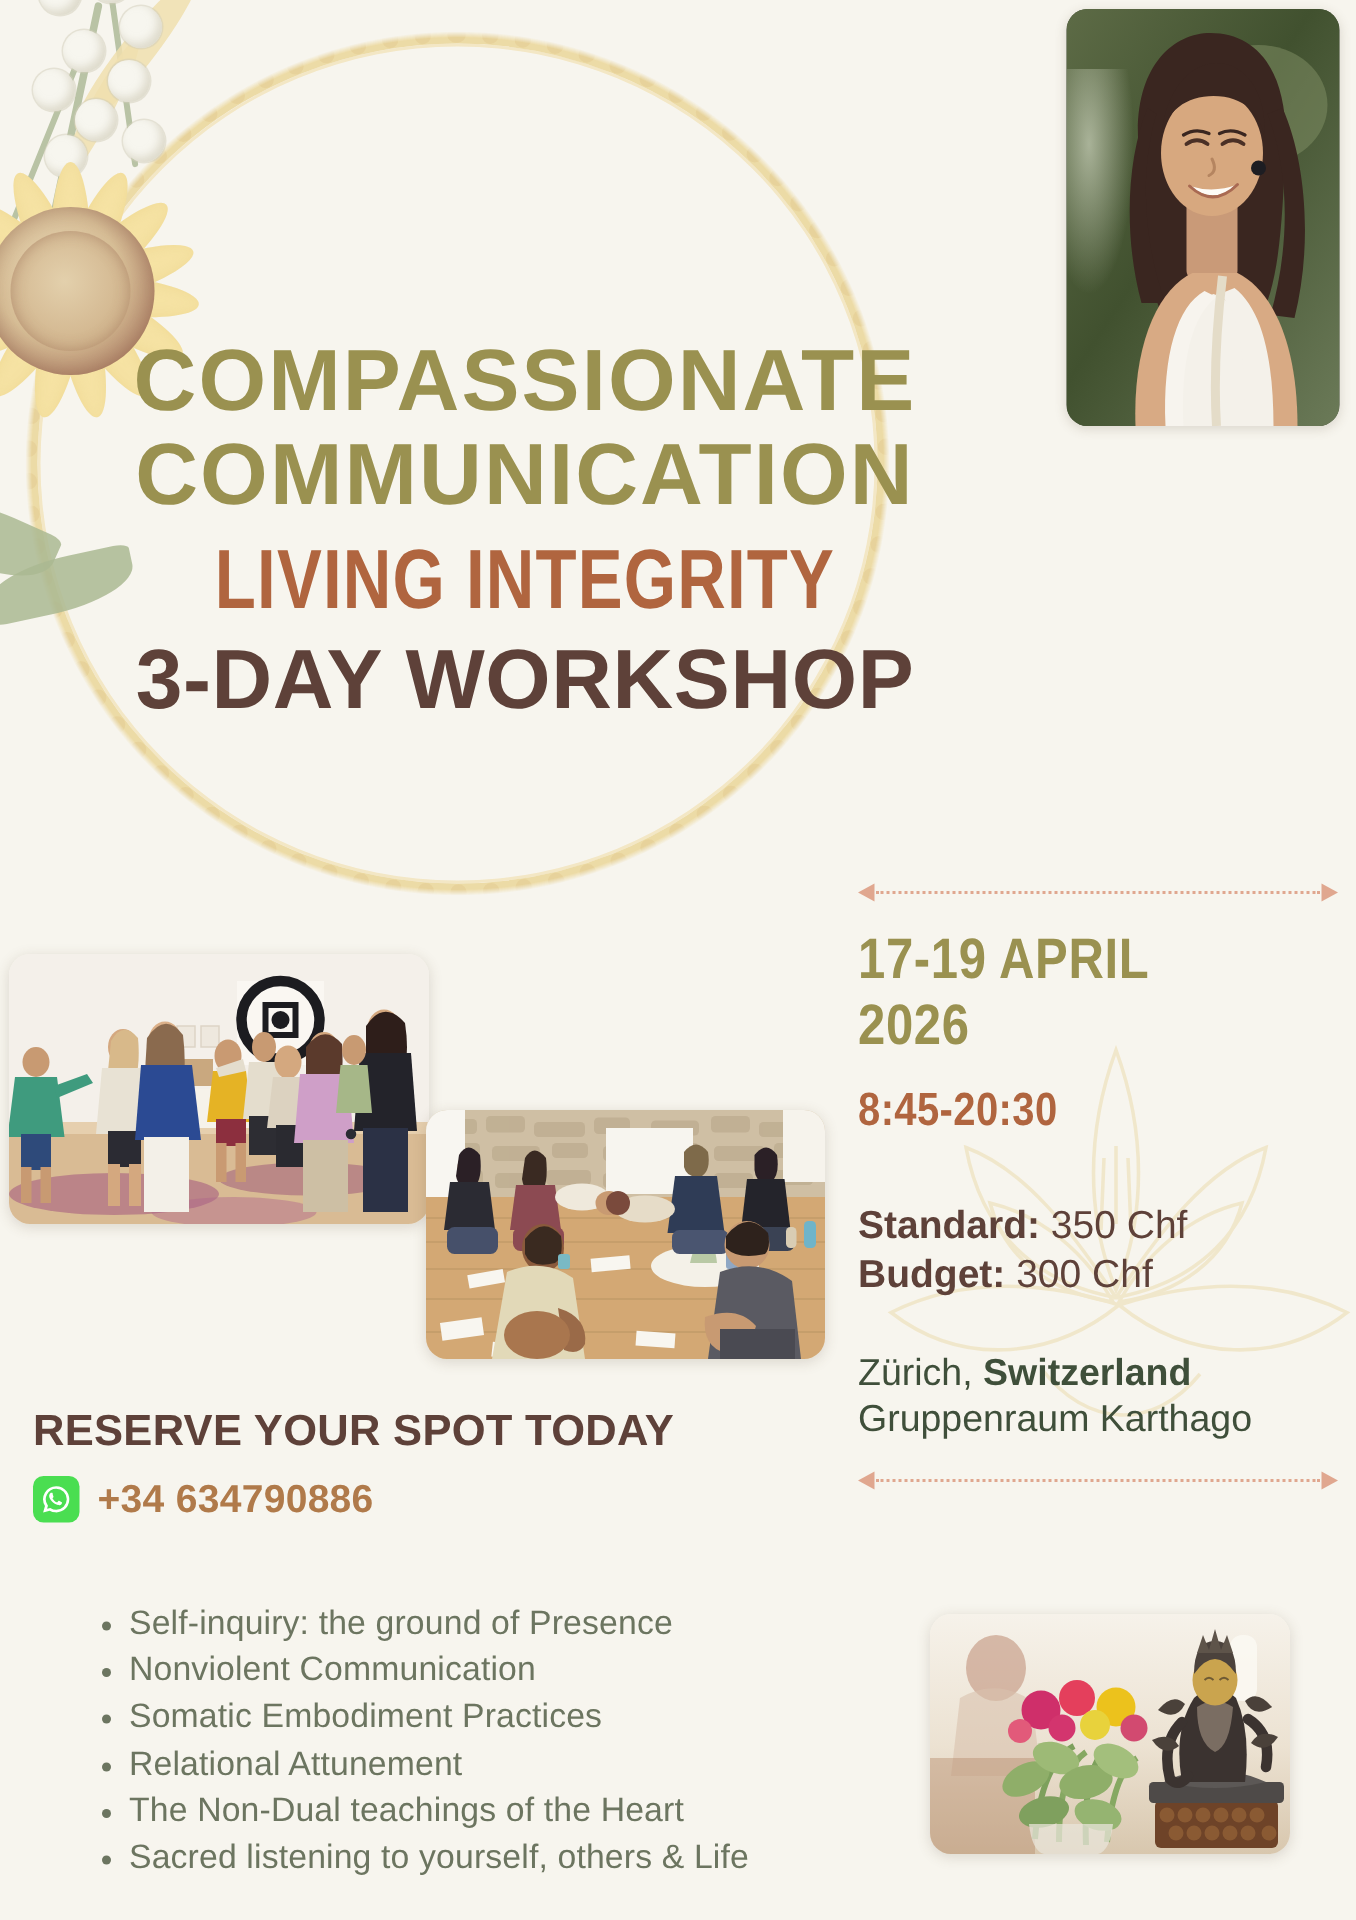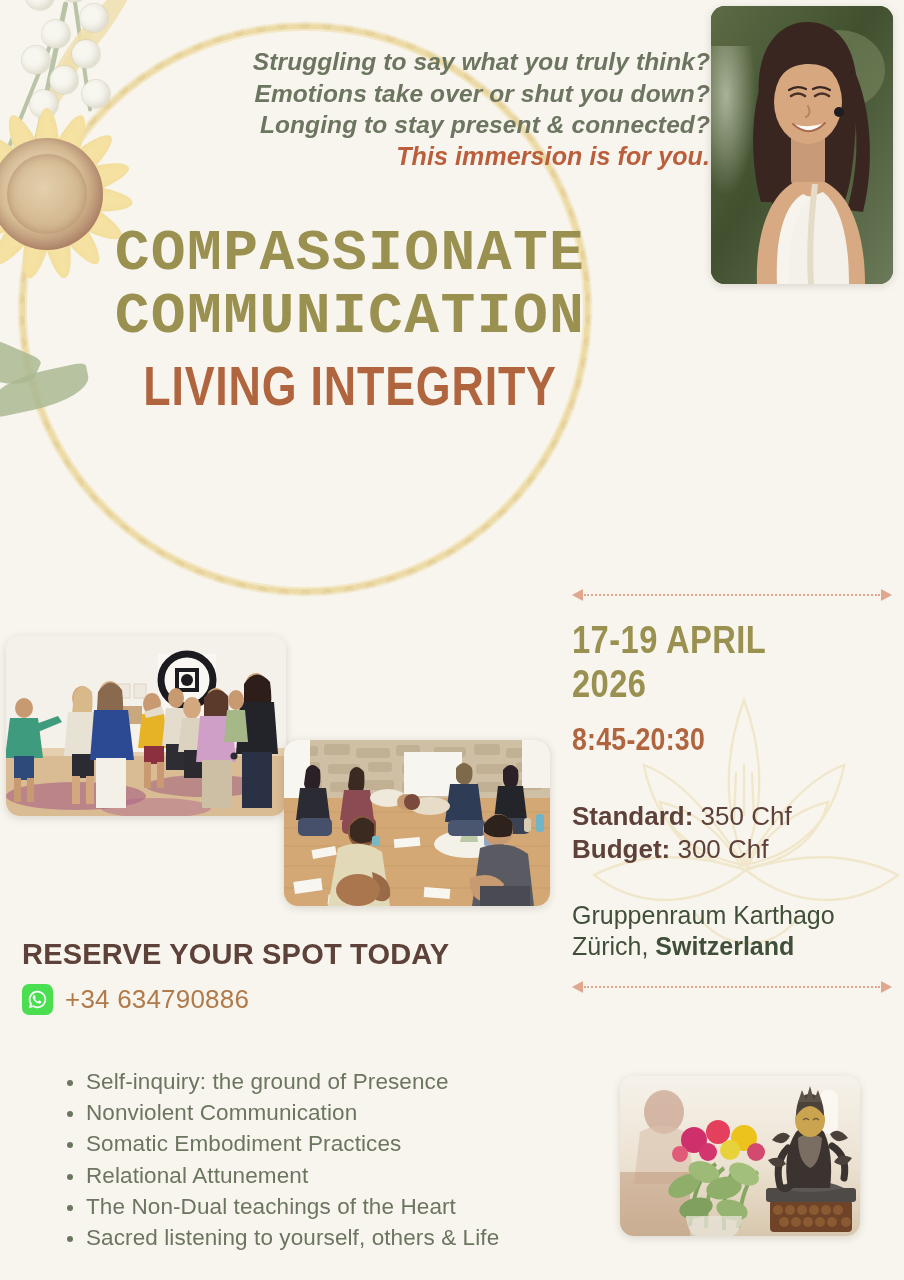--- a/index.html
+++ b/index.html
@@ -55,21 +55,21 @@
   
   .portrait{
     position:absolute;right:11px;top:6px;width:182px;height:278px;border-radius:14px;overflow:hidden;
     box-shadow:0 2px 8px rgba(90,70,50,.18);z-index:8;background:#3e4a33;
   }
   .portrait svg{display:block;width:100%;height:100%;}
 
   
   .title-block{position:absolute;left:0;top:222px;width:700px;text-align:center;z-index:6;}
   .t1,.t2{
-    font-size:58px;line-height:63px;font-weight:bold;color:#9a9150;letter-spacing:1.4px;font-family:Liberation Mono, monospace;
+    font-size:58px;line-height:63px;font-weight:bold;color:#9a9150;letter-spacing:1.4px;
   }
   .t3{
     font-size:56px;line-height:64px;font-weight:bold;color:#b0653f;letter-spacing:1px;
     transform:scaleX(.80);transform-origin:50% 50%;margin-top:6px;
   }
   .t4{
     font-size:56px;line-height:62px;font-weight:bold;color:#5e4139;letter-spacing:.4px;margin-top:4px;
   }
   .subtitle{position:absolute;left:0;top:512px;width:700px;text-align:center;z-index:6;}
   .subtitle div{font-style:italic;font-size:25px;line-height:31px;color:#bb6146;}
@@ -99,21 +99,21 @@
 
   .venue{margin-top:34px;}
   .venue div{font-size:25px;line-height:31px;color:#3f4f3a;}
   .venue b{font-weight:bold;}
 
   
   .reserve{position:absolute;left:22px;top:938px;z-index:6;
     font-size:29px;font-weight:bold;color:#5e4139;letter-spacing:.2px;}
   .contacts{position:absolute;left:22px;top:984px;z-index:6;}
   .crow{display:flex;align-items:center;gap:12px;margin-bottom:9px;}
-  .crow .txt{font-size:26px;font-weight:normal;color:#b07a4a;letter-spacing:.2px;}
+  .crow .txt{font-size:26px;font-weight:bold;color:#b07a4a;letter-spacing:.2px;}
   .wa{width:31px;height:31px;border-radius:7px;background:#4ade51;display:flex;align-items:center;justify-content:center;flex:0 0 auto;}
   .env{width:33px;height:24px;flex:0 0 auto;}
 
   
   .bullets{position:absolute;left:60px;top:1066px;z-index:6;}
   .bullets li{font-size:22.5px;line-height:31.2px;font-weight:normal;color:#6c7560;letter-spacing:.1px;}
   .bullets ul{margin:0;padding-left:26px;}
   .bullets li::marker{font-size:20px;}
 </style>
 </head>
@@ -166,26 +166,20 @@
       <path d="M170 205 C200 160 230 120 270 105 C260 160 225 195 170 205 Z"></path>
       <path d="M172 210 C125 195 70 190 20 215 C65 250 125 248 172 210 Z"></path>
       <path d="M172 210 C219 195 274 190 324 215 C279 250 219 248 172 210 Z"></path>
       <path d="M168 208 C150 175 120 150 86 142 C96 180 128 202 168 208 Z"></path>
       <path d="M172 208 C190 175 220 150 254 142 C244 180 212 202 172 208 Z"></path>
       <path d="M160 160 l2 -48 M170 156 l0 -52 M180 160 l-2 -48"></path>
       <path d="M120 252 C150 292 195 294 226 256"></path>
     </svg>
   </div>
 
-  <div class="questions">
-    <div>Struggling to say what you truly think?</div>
-    <div>Emotions take over or shut you down?</div>
-    <div>Longing to stay present &amp; connected?</div>
-    <div class="accent">This immersion is for you.</div>
-  </div>
 
   <div class="portrait">
     <svg viewBox="0 0 182 278" preserveAspectRatio="xMidYMid slice">
       <defs>
         <linearGradient id="pbg" x1="0" y1="0" x2="1" y2="1">
           <stop offset="0" stop-color="#5d6b46"></stop>
             <stop offset=".45" stop-color="#41512f"></stop>
           <stop offset="1" stop-color="#6b7a58"></stop>
         </linearGradient>
         <radialGradient id="blur1" cx=".25" cy=".25">
@@ -224,20 +218,21 @@
       <path d="M118 278 C120 228 114 200 102 190 L112 186 C130 200 138 232 138 278 Z" fill="#f4f1ea"></path>
 
       <path d="M104 178 C100 212 98 246 100 278" stroke="#e4dcc8" stroke-width="6" fill="none"></path>
     </svg>
   </div>
 
   <div class="title-block">
     <div class="t1">COMPASSIONATE</div>
     <div class="t2">COMMUNICATION</div>
     <div class="t3">LIVING INTEGRITY</div>
+    <div class="t4">3-DAY WORKSHOP</div>
   </div>
 
 
   <div class="photo photo-studio">
     <svg viewBox="0 0 280 180" preserveAspectRatio="xMidYMid slice">
       <rect width="280" height="180" fill="#f4f0ea"></rect>
       <rect y="118" width="280" height="62" fill="#d9bb94"></rect>
       <rect y="112" width="280" height="8" fill="#e6cfae"></rect>
 
       <ellipse cx="70" cy="160" rx="70" ry="14" fill="#a3577d" opacity=".55"></ellipse>
@@ -436,24 +431,24 @@
     <div class="prices">
       <div>
         <b>Standard:</b><span> 350 Chf</span>
       </div>
       <div>
         <b>Budget:</b><span> 300 Chf</span>
       </div>
     </div>
 
     <div class="venue">
-      <div>Gruppenraum Karthago</div>
       <div>
         <span>Zürich, </span><b>Switzerland</b>
       </div>
+      <div>Gruppenraum Karthago</div>
     </div>
 
     <div class="divider" style="margin-top:18px;">
       <span class="ar l"></span>
       <span class="line"></span>
       <span class="ar r"></span>
     </div>
   </div>
 
   <div class="reserve">RESERVE YOUR SPOT TODAY</div>

